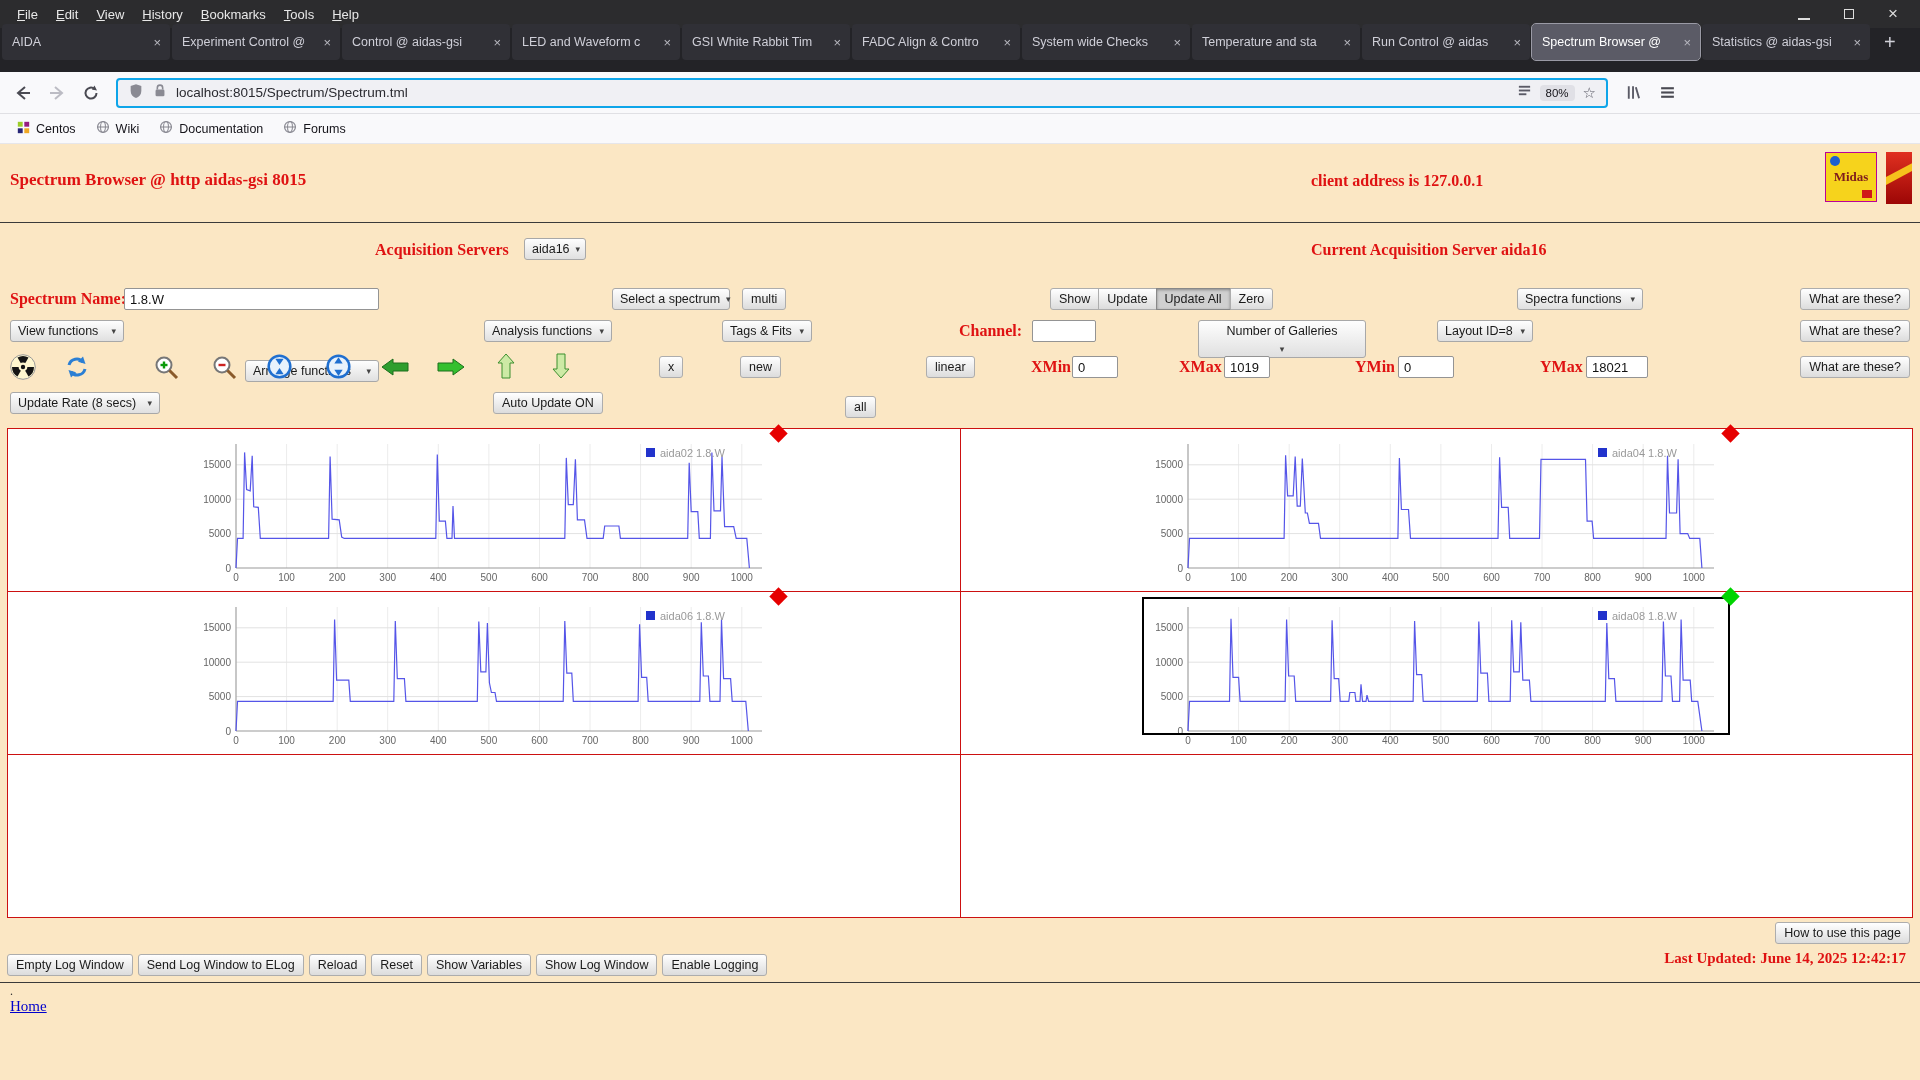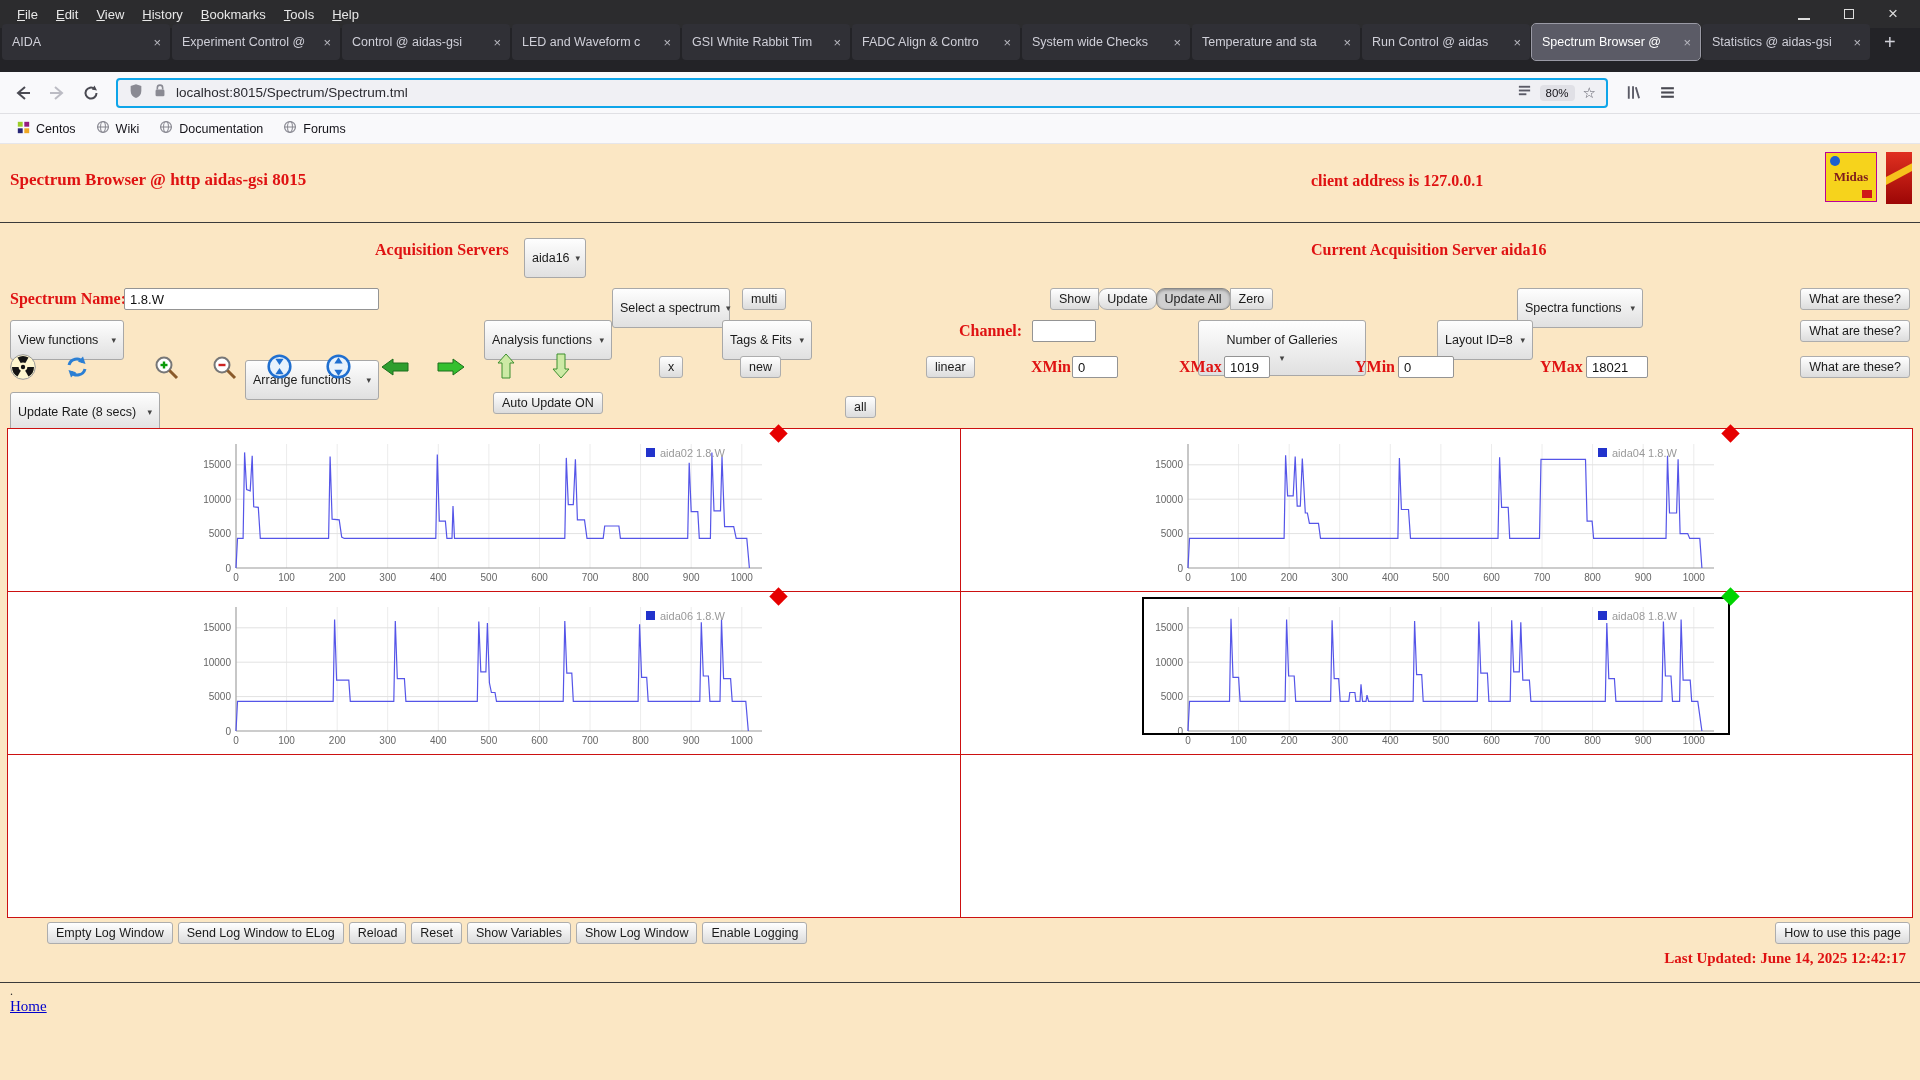--- a/index.html
+++ b/index.html
@@ -37,25 +37,25 @@
   .page { position:absolute; top:144px; left:0; width:1920px; height:936px; background:#fbe7c4; font-family:"Liberation Serif",serif; }
   .abs { position:absolute; }
   .red { color:#df1212; font-weight:bold; }
   .page-title { font-size:17px; }
   .label { font-size:16px; white-space:nowrap; }
   .rule { position:absolute; left:0; right:0; border:none; border-top:1px solid #3a3a3a; margin:0; }
 
   .btn { font-family:"Liberation Sans",sans-serif; font-size:12.5px; color:#1a1a1a; background:linear-gradient(#ffffff,#dcdcdc); border:1px solid #adadad; border-radius:3px; padding:3px 8px; white-space:nowrap; display:inline-block; }
   .pressed { background:#d0d0d0; box-shadow:inset 0 1px 3px rgba(0,0,0,.35); border-color:#888; }
   .btn-group { display:flex; }
-  .btn-group .btn { border-radius:9px; margin-left:-1px; }
+  .btn-group .btn { border-radius:0; margin-left:-1px; }
   .btn-group .btn:first-child { border-radius:3px 0 0 3px; margin-left:0; }
   .btn-group .btn:last-child { border-radius:0 3px 3px 0; }
 
-  .sel { font-family:"Liberation Sans",sans-serif; display:inline-flex; align-items:center; justify-content:space-between; gap:6px; font-size:12.5px; color:#1a1a1a; background:linear-gradient(#fefefe,#e0e0e0); border:1px solid #a8a8a8; border-radius:3px; padding:12px 7px; white-space:nowrap; }
+  .sel { font-family:"Liberation Sans",sans-serif; display:inline-flex; align-items:center; justify-content:space-between; gap:6px; font-size:12.5px; color:#1a1a1a; background:linear-gradient(#fefefe,#e0e0e0); border:1px solid #a8a8a8; border-radius:3px; padding:3px 7px; white-space:nowrap; }
   .caret { font-size:9px; color:#444; }
 
   .txt { font-family:"Liberation Sans",sans-serif; font-size:13px; border:1px solid #949494; border-radius:2px; padding:1px 5px; height:22px; background:#fff; color:#111; }
 
   .gallery { position:absolute; top:284px; left:7px; width:1906px; border-collapse:collapse; background:#fff; }
   .gallery td { border:1.5px solid #cc1111; width:50%; vertical-align:top; text-align:center; background:#fff; padding-top:5px; }
   .chart-holder { position:relative; display:inline-block; line-height:0; }
   .diamond { position:absolute; top:-7px; right:-7px; width:13px; height:13px; transform:rotate(45deg); }
 
   .footer-group { display:flex; gap:5px; }
@@ -539,21 +539,21 @@
                   <rect x="1" y="1" width="586" height="136" fill="none" stroke="#000" stroke-width="2"></rect>
                 </svg><div class="diamond" style="background:#00d400"></div></span></td>
       </tr>
       <tr>
         <td style="height:163px;"></td>
         <td style="height:163px;"></td>
       </tr>
     </tbody>
       </table>
 
-    <div class="abs footer-group" style="left:7px; top:778px;margin-left:40px;">
+    <div class="abs footer-group" style="left:7px; top:810px;">
       <button class="btn">Empty Log Window</button>
       <button class="btn">Send Log Window to ELog</button>
       <button class="btn">Reload</button>
       <button class="btn">Reset</button>
       <button class="btn">Show Variables</button>
       <button class="btn">Show Log Window</button>
       <button class="btn">Enable Logging</button>
     </div>
     <button class="abs btn" style="right:10px; top:778px;">How to use this page</button>
 

